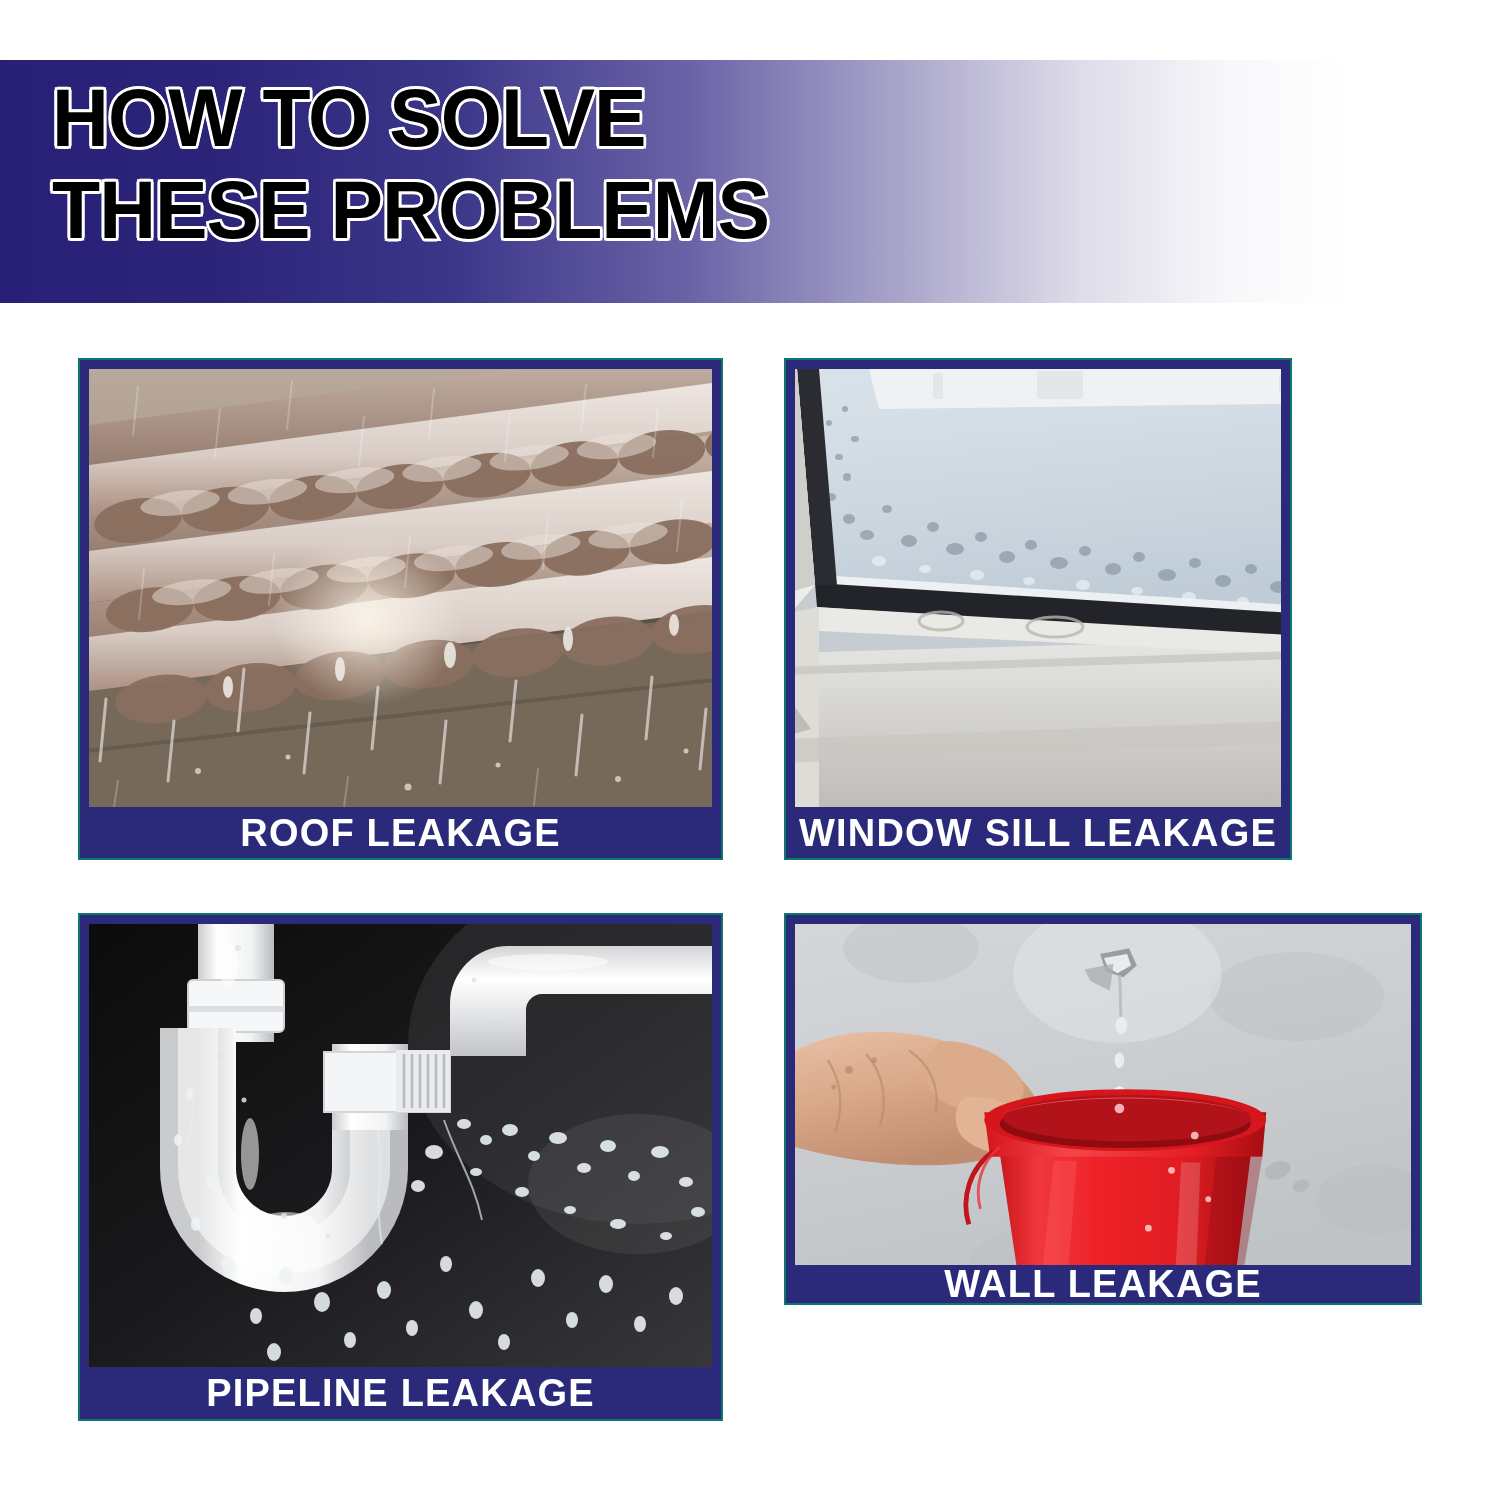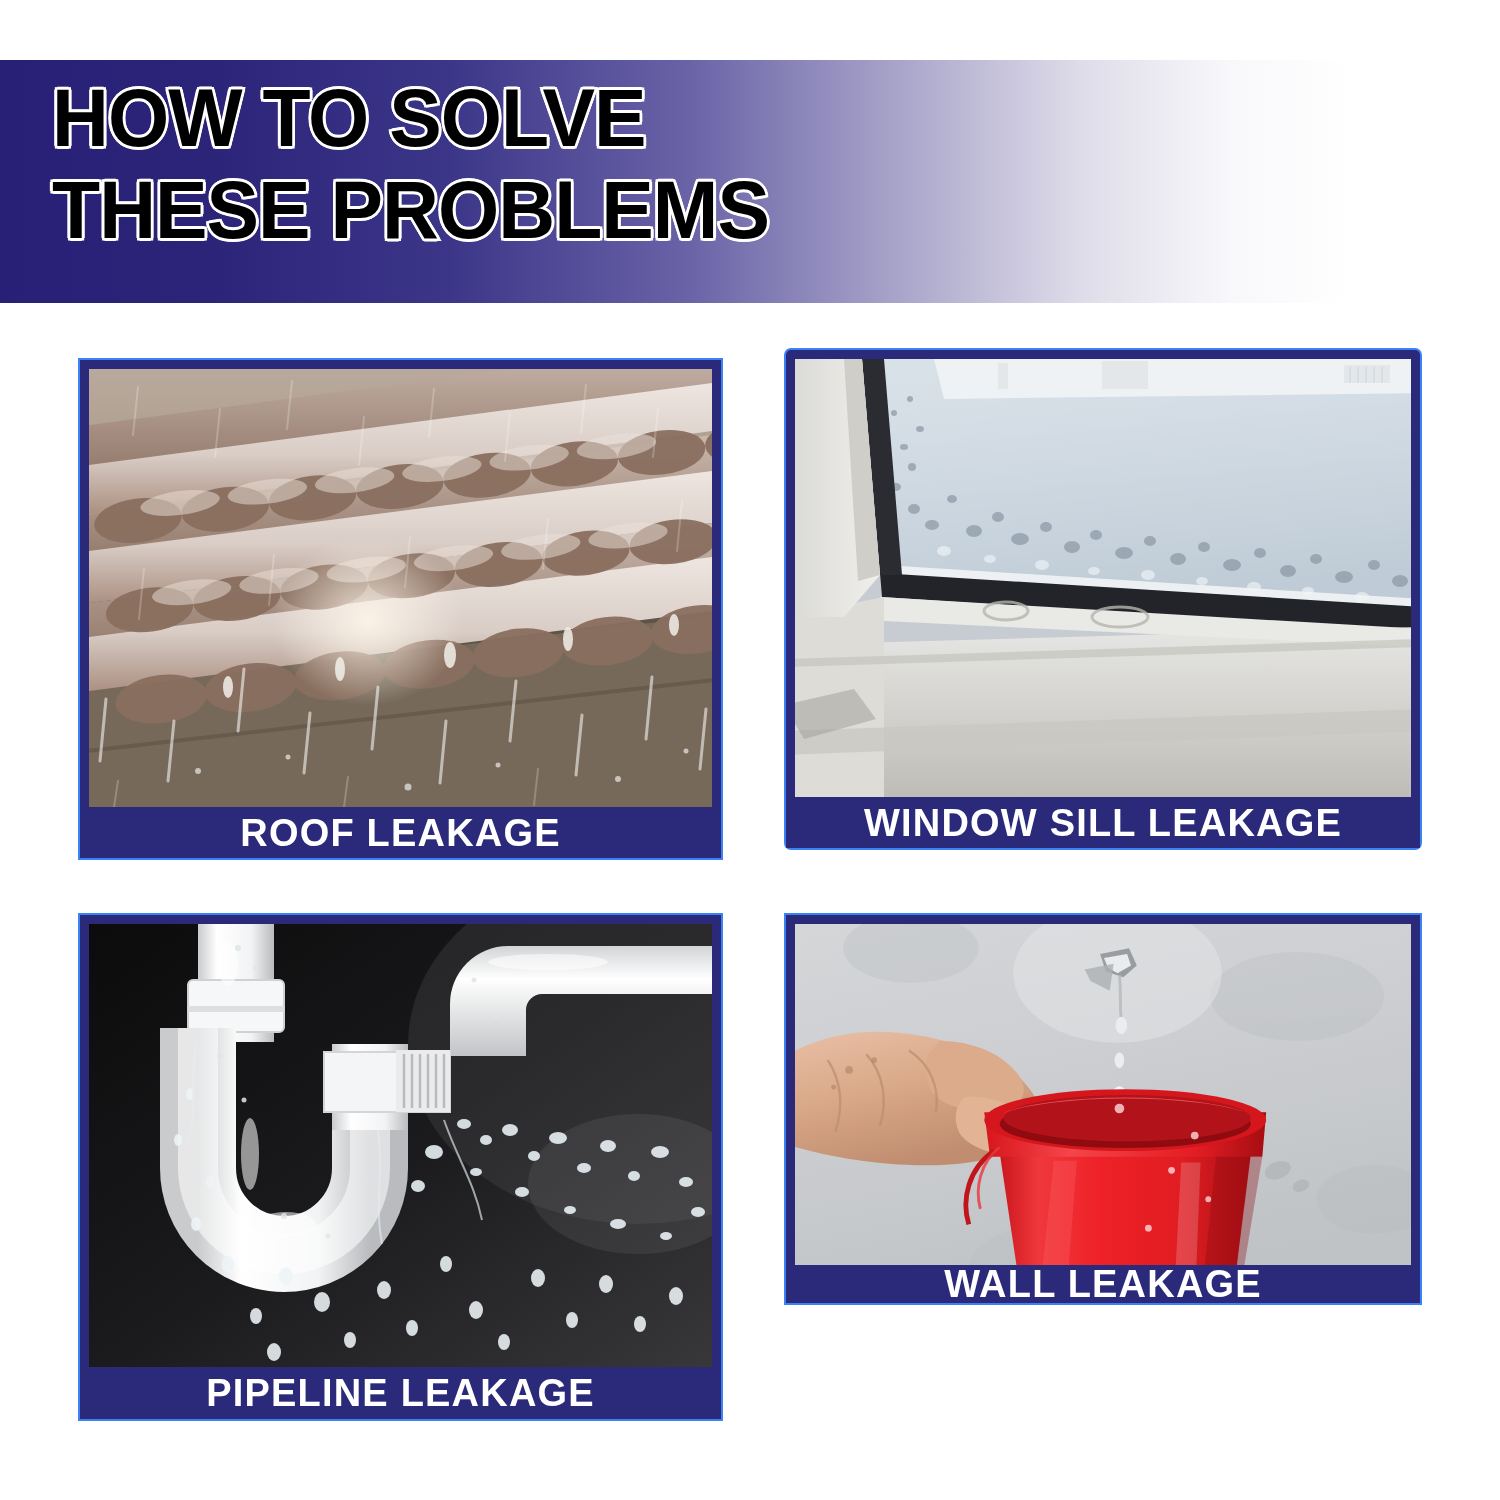--- a/index.html
+++ b/index.html
@@ -65,27 +65,27 @@
     position: absolute;
     left: 0;
     top: 0;
     width: 1500px;
     height: 1500px;
   }
   .panel {
     position: absolute;
     box-sizing: border-box;
     background: #2b2a7a;
-    border: 2px solid #3b82f6;
+    border: 2px solid #0f766e;
     padding: 9px 9px 0 9px;
     display: flex;
     flex-direction: column;
   }
   .panel-p1 { left: 78px;  top: 358px;  width: 645px; height: 502px; }
-  .panel-p2 { left: 784px; top: 348px;  width: 638px; height: 502px; border-radius: 7px; }
+  .panel-p2 { left: 784px; top: 358px;  width: 508px; height: 502px; }
   .panel-p3 { left: 78px;  top: 913px;  width: 645px; height: 508px; }
   .panel-p4 { left: 784px; top: 913px;  width: 638px; height: 392px; }
 
   .photo {
     width: 100%;
     height: 438px;
     display: block;
     overflow: hidden;
     position: relative;
     background: #888;

